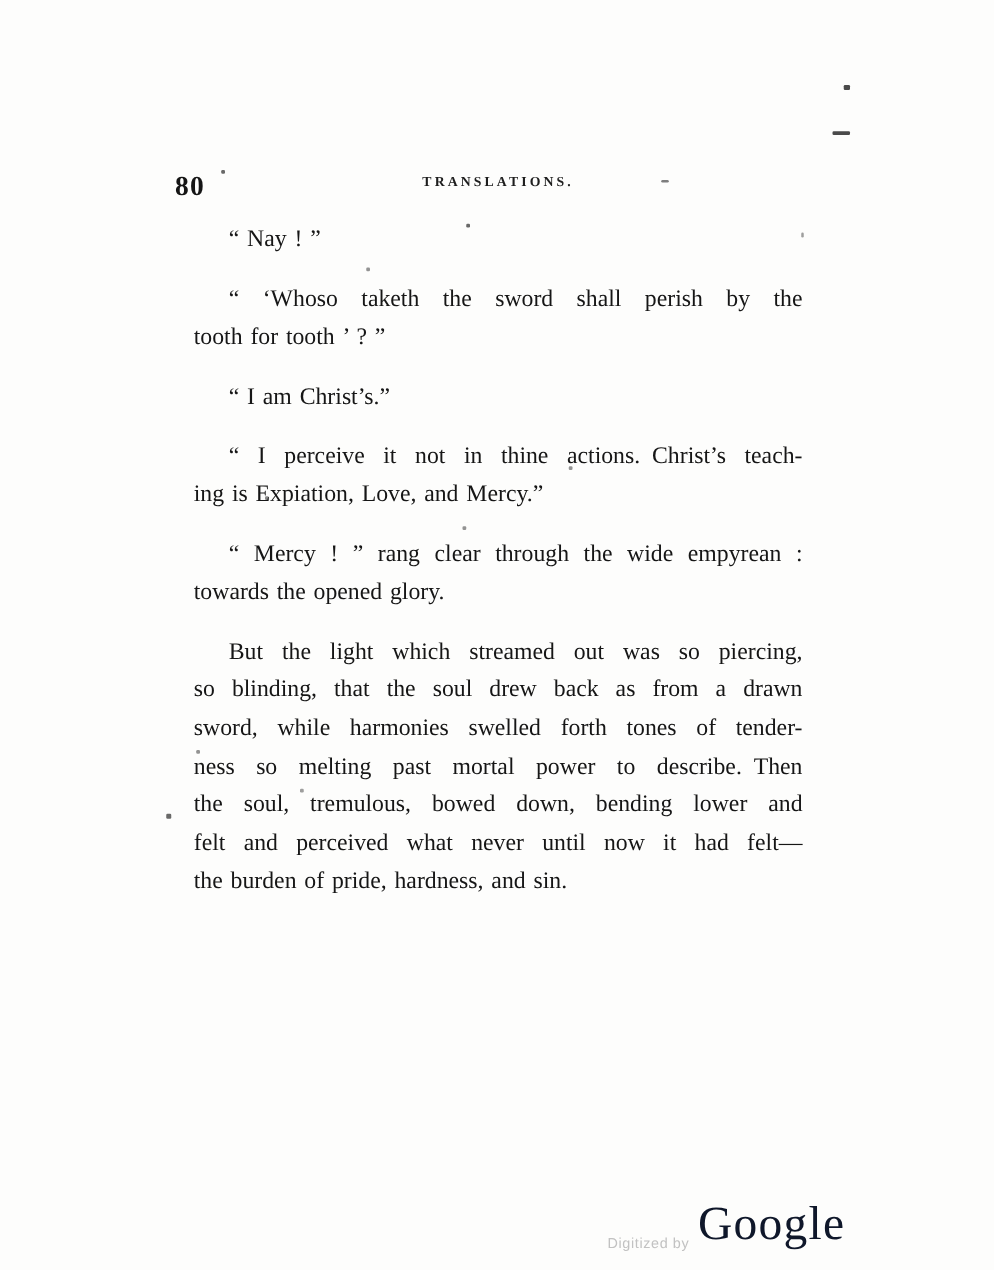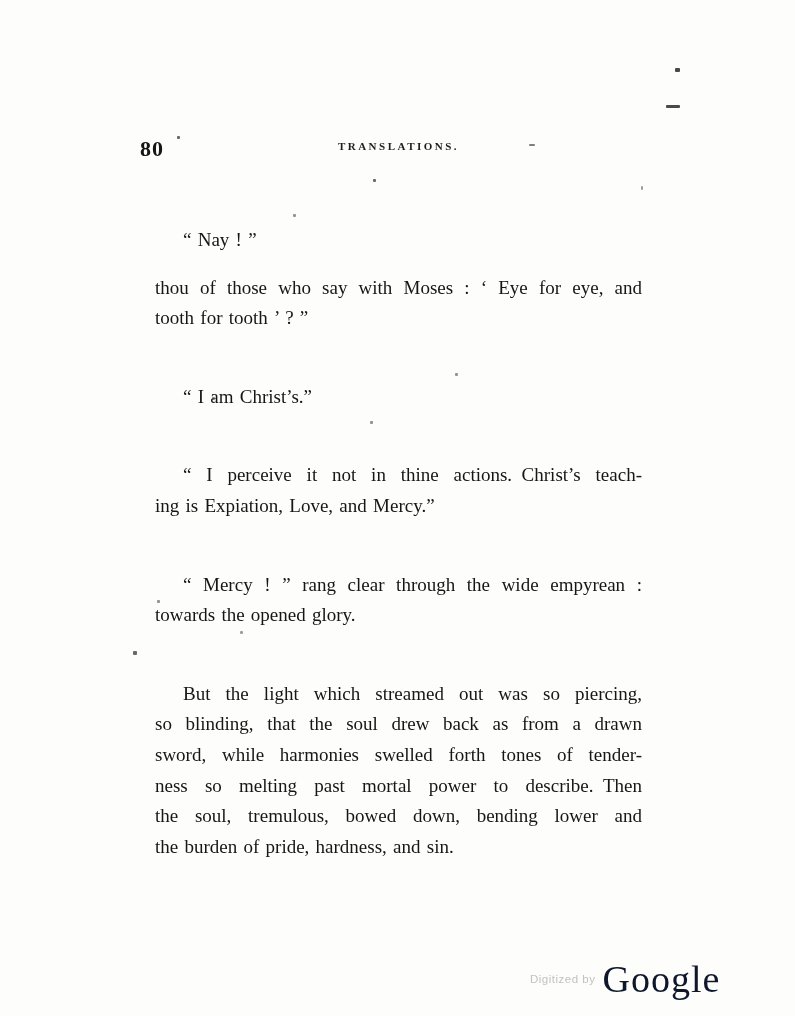--- a/index.html
+++ b/index.html
@@ -27,27 +27,26 @@
   
   .body-text{
     position:absolute;left:155px;top:177px;width:487px;
     font-size:19px;
     color:#161616;
     word-spacing:1.5px;
   }
   .paragraph{margin:0 0 17px 0;}
   .line{line-height:30.6px;text-align:left;white-space:normal;}
   .line.just{text-align:justify;text-align-last:justify;}
-  .line.first{text-indent:28px;margin-top:48px;}
+  .line.first{text-indent:28px;}
   
   .watermark{
     position:absolute;left:486px;top:957px;
-    display:flex;align-items:center;gap:7px;
+    display:flex;align-items:flex-end;gap:7px;
     user-select:none;
-    margin-left:44px;
   }
   .wm-prefix{
     font-family:"Liberation Sans", sans-serif;
     font-size:11.5px;color:#c2c2c2;letter-spacing:0.5px;
   }
   .wm-logo{
     font-family:"Liberation Serif", serif;
     font-size:38px;color:#0f172a;letter-spacing:1px;
   }
   
@@ -59,40 +58,41 @@
 <div class="page">
 
   <span class="page-number">80</span>
   <span class="running-header">TRANSLATIONS.</span>
 
   <div class="body-text" id="paragraphs">
       <div class="paragraph">
         <div class="line first">“ Nay ! ”</div>
       </div>
       <div class="paragraph">
-        <div class="line just">thou of those who say with Moses : ‘ Eye for eye, and</div>
+        <div class="line first just">“ ‘Whoso taketh the sword shall perish by the</div>
         <div class="line">tooth for tooth ’ ? ”</div>
       </div>
       <div class="paragraph">
         <div class="line first">“ I am Christ’s.”</div>
       </div>
       <div class="paragraph">
         <div class="line first just">“ I perceive it not in thine actions. Christ’s teach-</div>
         <div class="line">ing is Expiation, Love, and Mercy.”</div>
       </div>
       <div class="paragraph">
         <div class="line first just">“ Mercy ! ” rang clear through the wide empyrean :</div>
         <div class="line">towards the opened glory.</div>
       </div>
       <div class="paragraph">
         <div class="line first just">But the light which streamed out was so piercing,</div>
         <div class="line just">so blinding, that the soul drew back as from a drawn</div>
         <div class="line just">sword, while harmonies swelled forth tones of tender-</div>
         <div class="line just">ness so melting past mortal power to describe. Then</div>
         <div class="line just">the soul, tremulous, bowed down, bending lower and</div>
+        <div class="line just">felt and perceived what never until now it had felt—</div>
         <div class="line">the burden of pride, hardness, and sin.</div>
       </div>
     </div>
 
   <div class="watermark">
     <span class="wm-prefix">Digitized by</span>
     <span class="wm-logo">Google</span>
   </div>
 
   <div class="speck" style="left:675px;top:68px;width:5px;height:4px;opacity:.85;"></div>

